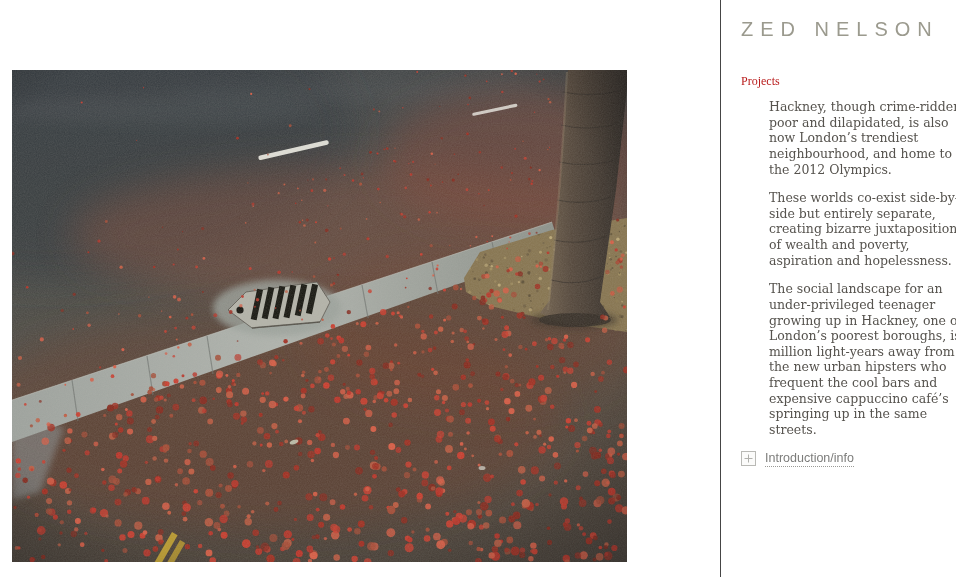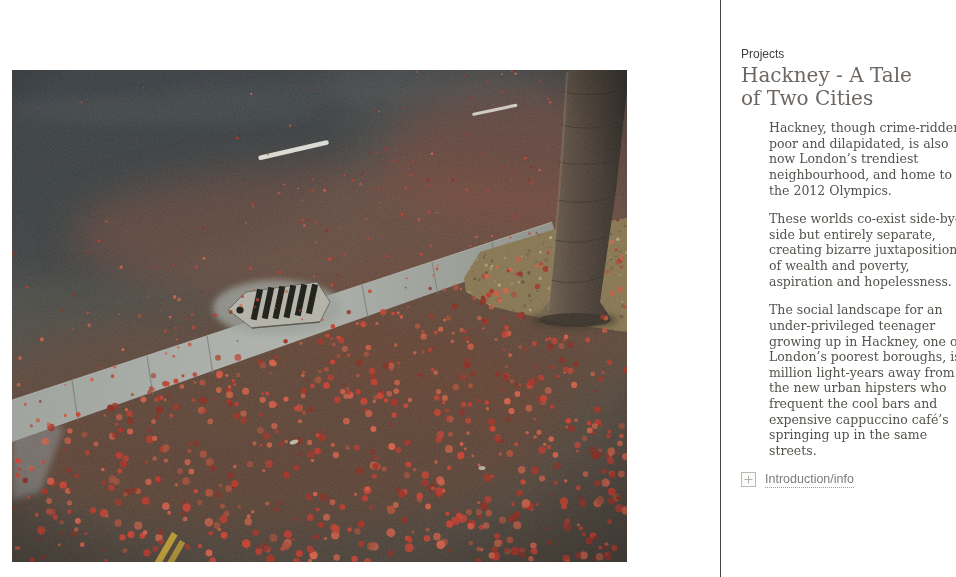--- a/index.html
+++ b/index.html
@@ -9,22 +9,22 @@
   
   .photo-figure{position:absolute;left:12px;top:70px;width:615px;height:492px;margin:0;cursor:pointer;}
   .photo-figure svg{display:block;width:615px;height:492px;}
 
   
   .sidebar{position:absolute;left:720px;top:0;width:236px;height:577px;
            border-left:1px solid #454545;box-sizing:border-box;
            padding:14px 10px 0 20px;background:#ffffff;}
   .logo{font-size:20px;font-weight:400;letter-spacing:7px;color:#9b9a8e;
         margin:4px 0 0;white-space:nowrap;cursor:pointer;}
-  .section-label{margin-top:33px;font-family:Liberation Sans, sans-serif;
-                 font-size:12px;color:#404040;cursor:pointer;width:205px;}
+  .section-label{margin-top:33px;font-family:Liberation Serif, serif;
+                 font-size:12px;color:#b91c1c;cursor:pointer;width:205px;}
   .project-title{margin:3px 0 0;font-family:"DejaVu Serif",serif;font-weight:400;
                  font-size:20px;line-height:1.15;color:#6d6661;width:195px;}
   .body-copy{margin-top:10px;width:205px;font-family:"DejaVu Serif",serif;
              font-size:12.5px;line-height:1.25;color:#56534e;margin-left:28px;}
   .body-copy p{margin:0 0 13px;}
   .intro-link{display:flex;align-items:center;margin-top:8px;cursor:pointer;
               text-decoration:none;}
   .intro-link .plus-box{flex:0 0 auto;margin-right:9px;line-height:0;}
   .intro-link .label{font-size:12.5px;color:#7c7c7a;
                      border-bottom:1px dotted #9a9a96;padding-bottom:1px;}
@@ -1367,24 +1367,24 @@
       </g>
       <ellipse cx="282" cy="372" rx="4.5" ry="2" fill="#cfd8c2" opacity="0.8" transform="rotate(-20 282 372)"></ellipse>
       <ellipse cx="470" cy="398" rx="3.5" ry="2" fill="#d8d8d0" opacity="0.7"></ellipse>
 
       <rect x="0" y="0" width="615" height="492" filter="url(#fGrain)" opacity="0.30"></rect>
       <rect x="0" y="0" width="615" height="492" fill="url(#gVign)"></rect>
     </svg>
   </figure>
 
   <aside class="sidebar">
+    <h1 class="logo">ZED NELSON</h1>
 
     <div class="section-label">Projects</div>
 
-    <h2 class="project-title">Hackney - A Tale of Two Cities</h2>
 
     <div class="body-copy">
       <p>Hackney, though crime-ridden, poor and dilapidated, is also now London’s trendiest neighbourhood, and home to the 2012 Olympics.</p>
       <p>These worlds co-exist side-by-side but entirely separate, creating bizarre juxtapositions of wealth and poverty, aspiration and hopelessness.</p>
       <p>The social landscape for an under-privileged teenager growing up in Hackney, one of London’s poorest boroughs, is a million light-years away from the new urban hipsters who frequent the cool bars and expensive cappuccino café’s springing up in the same streets.</p>
     </div>
 
     <a class="intro-link">
       <span class="plus-box">
         <svg width="15" height="15" viewBox="0 0 15 15">

